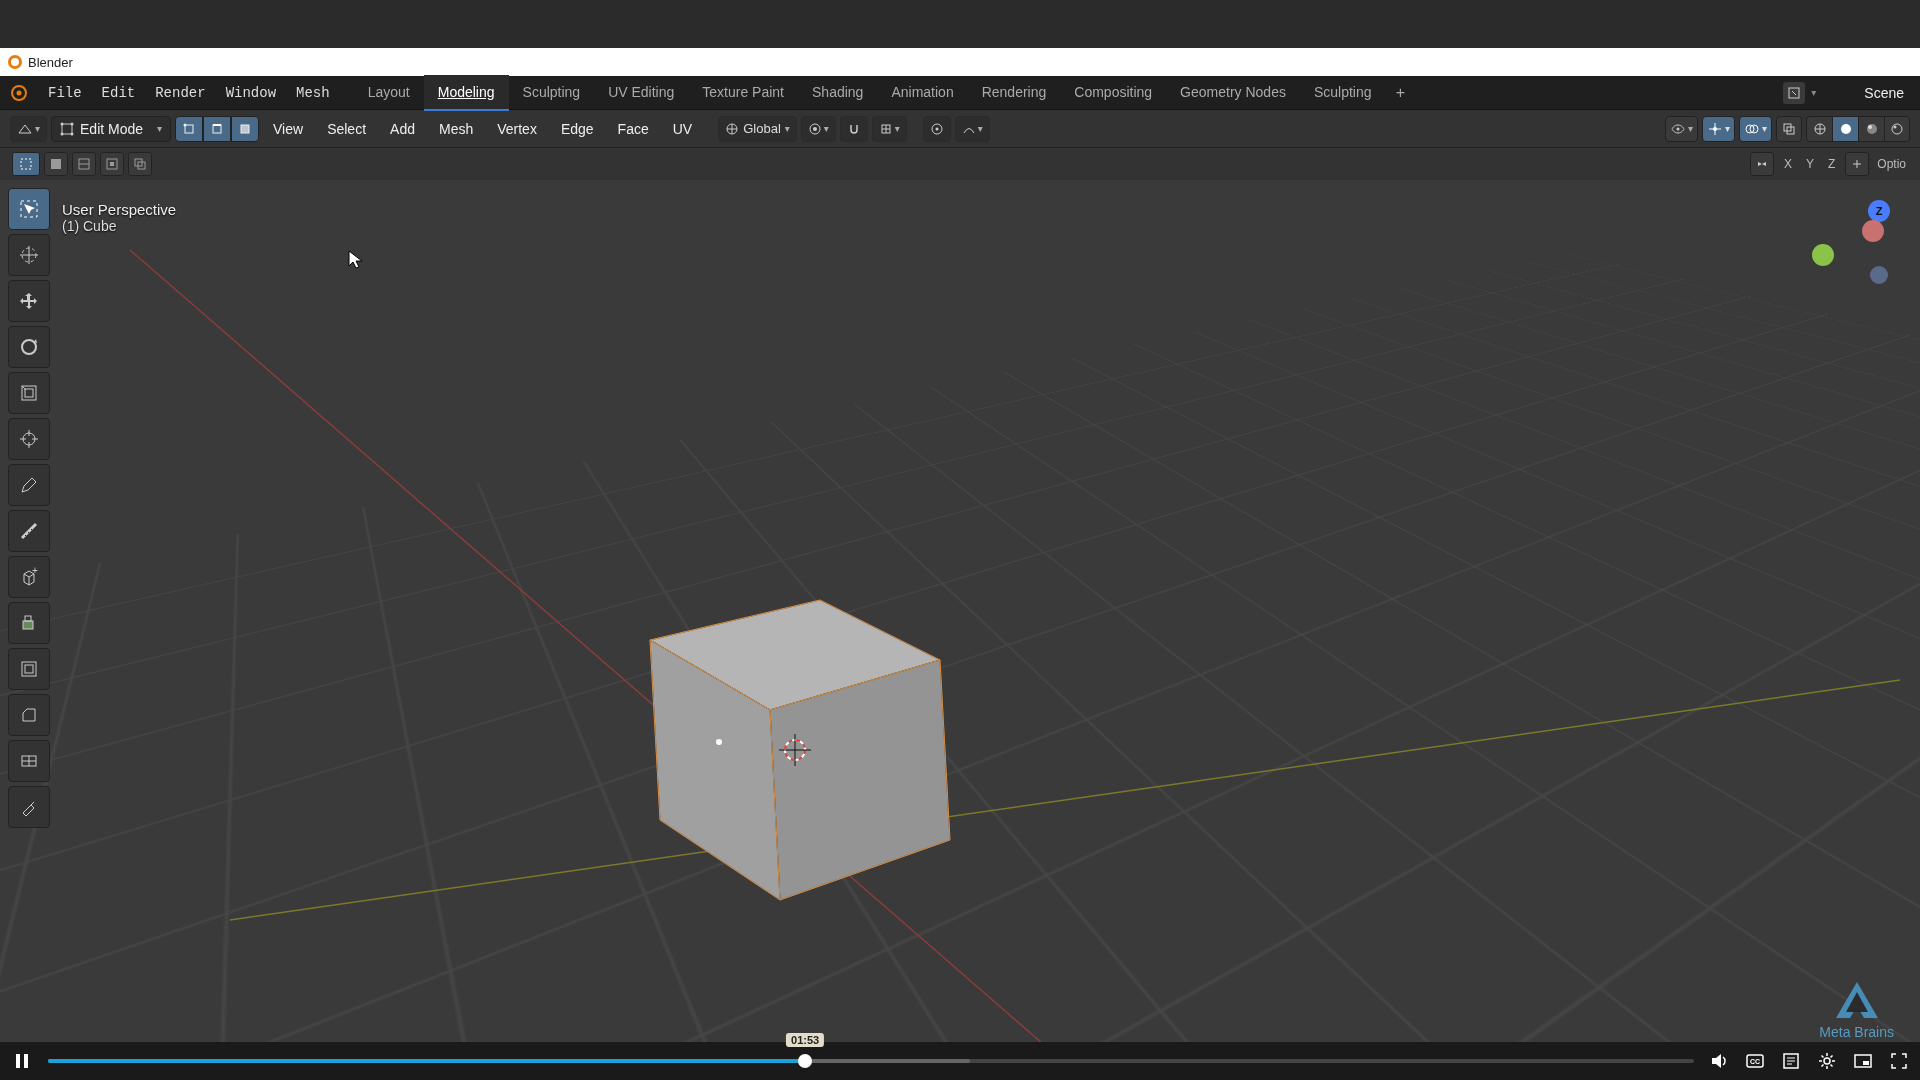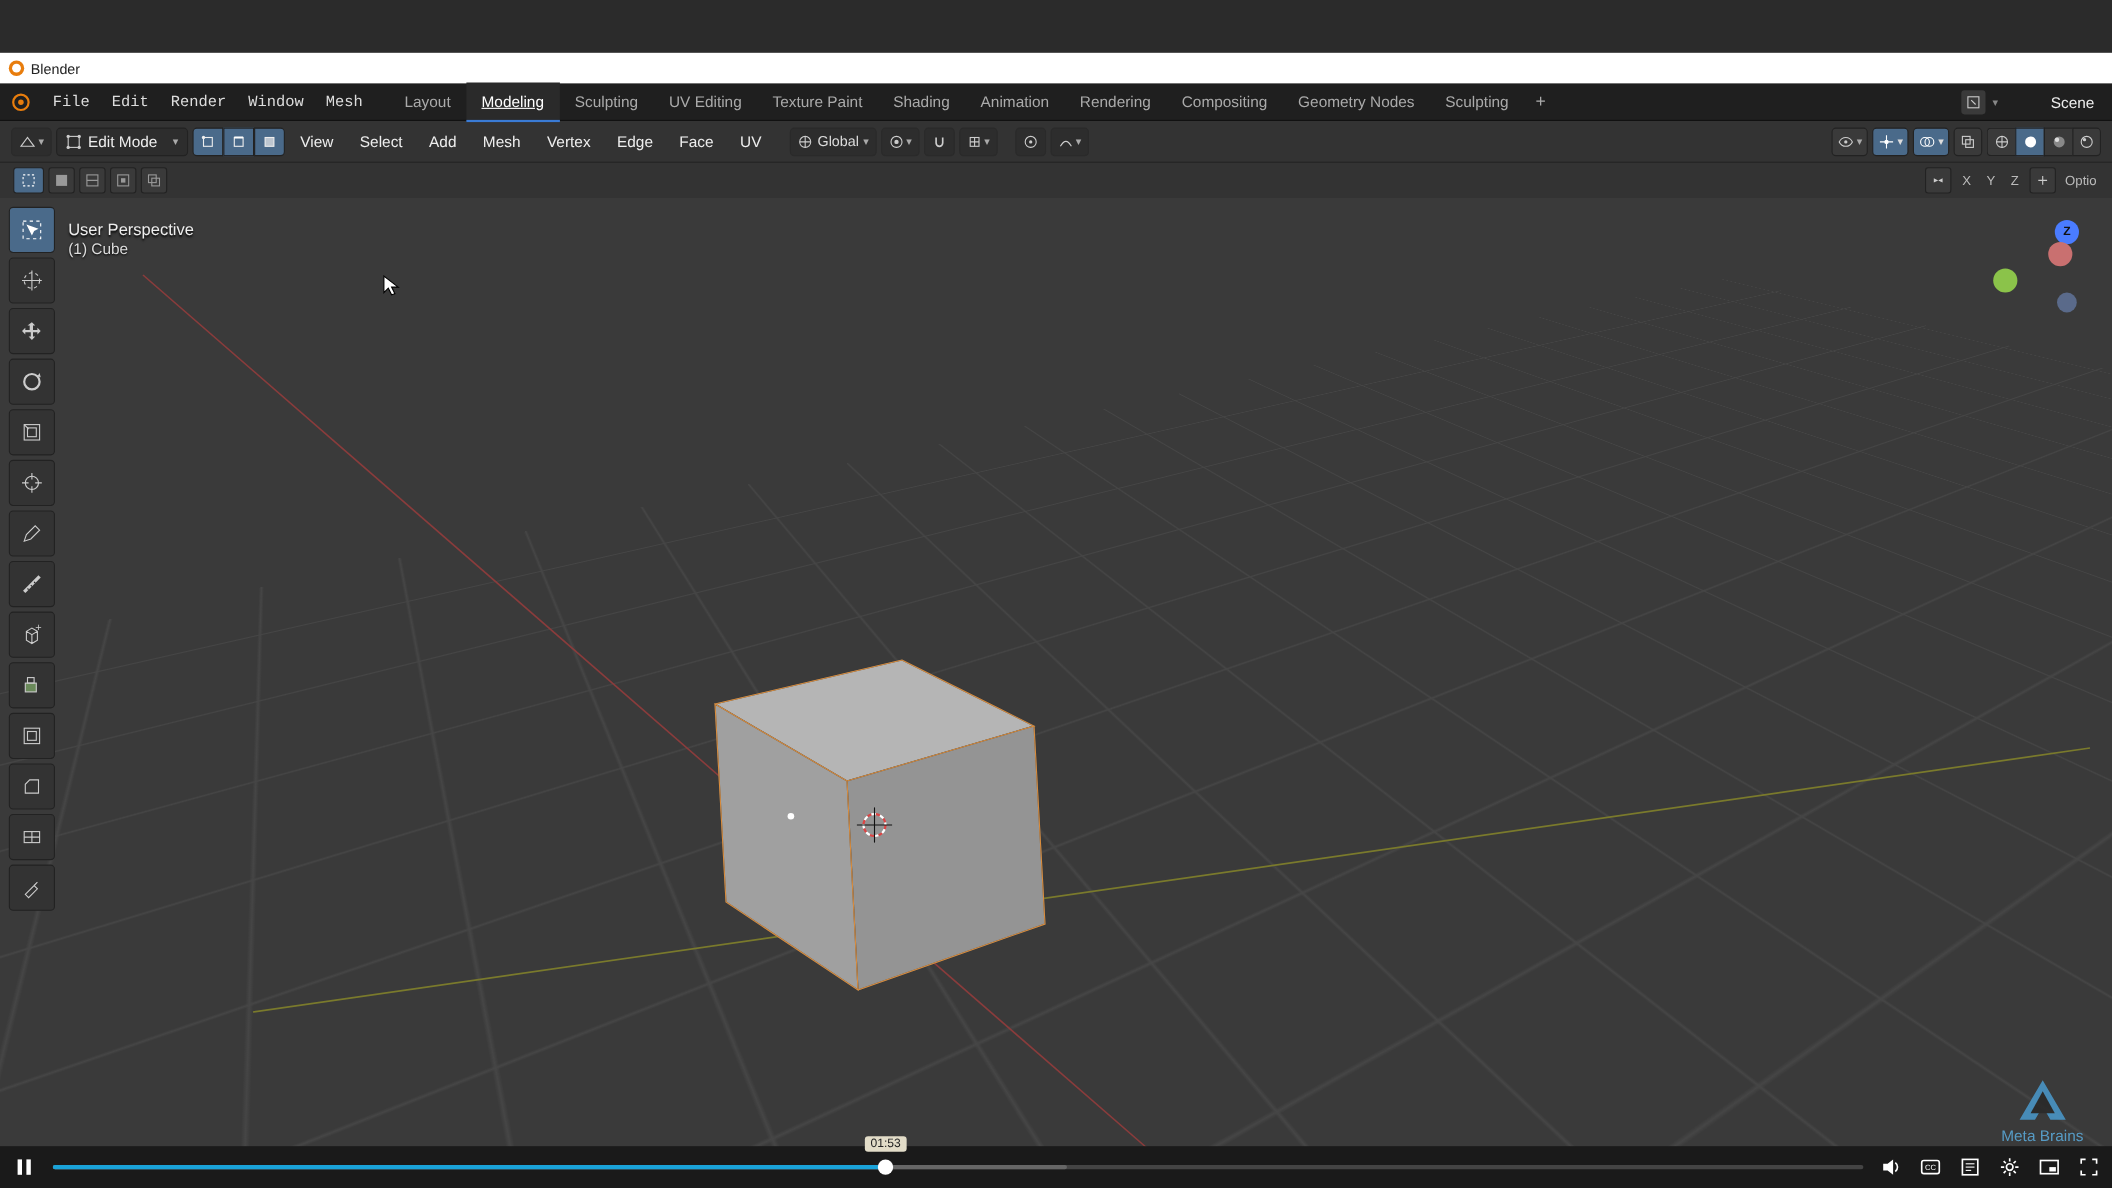--- a/index.html
+++ b/index.html
@@ -69,21 +69,21 @@
 .gizmo .axis-ball { position:absolute; width:22px; height:22px; border-radius:50%; display:flex; align-items:center; justify-content:center; font-size:11px; font-weight:bold; color:#111; }
 .gizmo .z { right:2px; top:0; background:#4a7cff; }
 .gizmo .y { left:0; top:44px; background:#8bc34a; }
 .gizmo .x { right:8px; top:20px; background:#c97070; }
 .gizmo .neg { right:4px; top:66px; width:18px; height:18px; border-radius:50%; background:#5a6a8a; position:absolute; }
 
 
 .scene { position:absolute; inset:0; pointer-events:none; }
 
 
-.video-controls { position:absolute; bottom:0; left:0; right:0; height:38px; background:#1a1a1a; display:flex; align-items:center; padding:0 10px; gap:14px; z-index:10; }
+.video-controls { position:absolute; bottom:0; left:0; right:0; height:38px; background:#1a1a1a; display:flex; align-items:center; padding:0 10px; gap:14px; z-index:10;font-weight:bold; }
 .play-btn { width:24px; height:24px; cursor:pointer; display:flex; align-items:center; justify-content:center; }
 .progress-wrap { flex:1; position:relative; height:4px; background:#444; border-radius:2px; }
 .progress-fill { position:absolute; left:0; top:0; bottom:0; width:46%; background:#1aa3d9; border-radius:2px; }
 .progress-buffer { position:absolute; left:0; top:0; bottom:0; width:56%; background:#666; border-radius:2px; }
 .progress-handle { position:absolute; left:46%; top:-5px; width:14px; height:14px; background:#fff; border-radius:50%; transform:translateX(-50%); }
 .time-tip { position:absolute; left:46%; top:-26px; transform:translateX(-50%); background:#e2dcc8; color:#222; font-size:11px; padding:1px 5px; border-radius:3px; }
 .vc-right { display:flex; align-items:center; gap:14px; }
 .vc-icon { width:22px; height:22px; display:flex; align-items:center; justify-content:center; cursor:pointer; color:#eee; }
 
 

